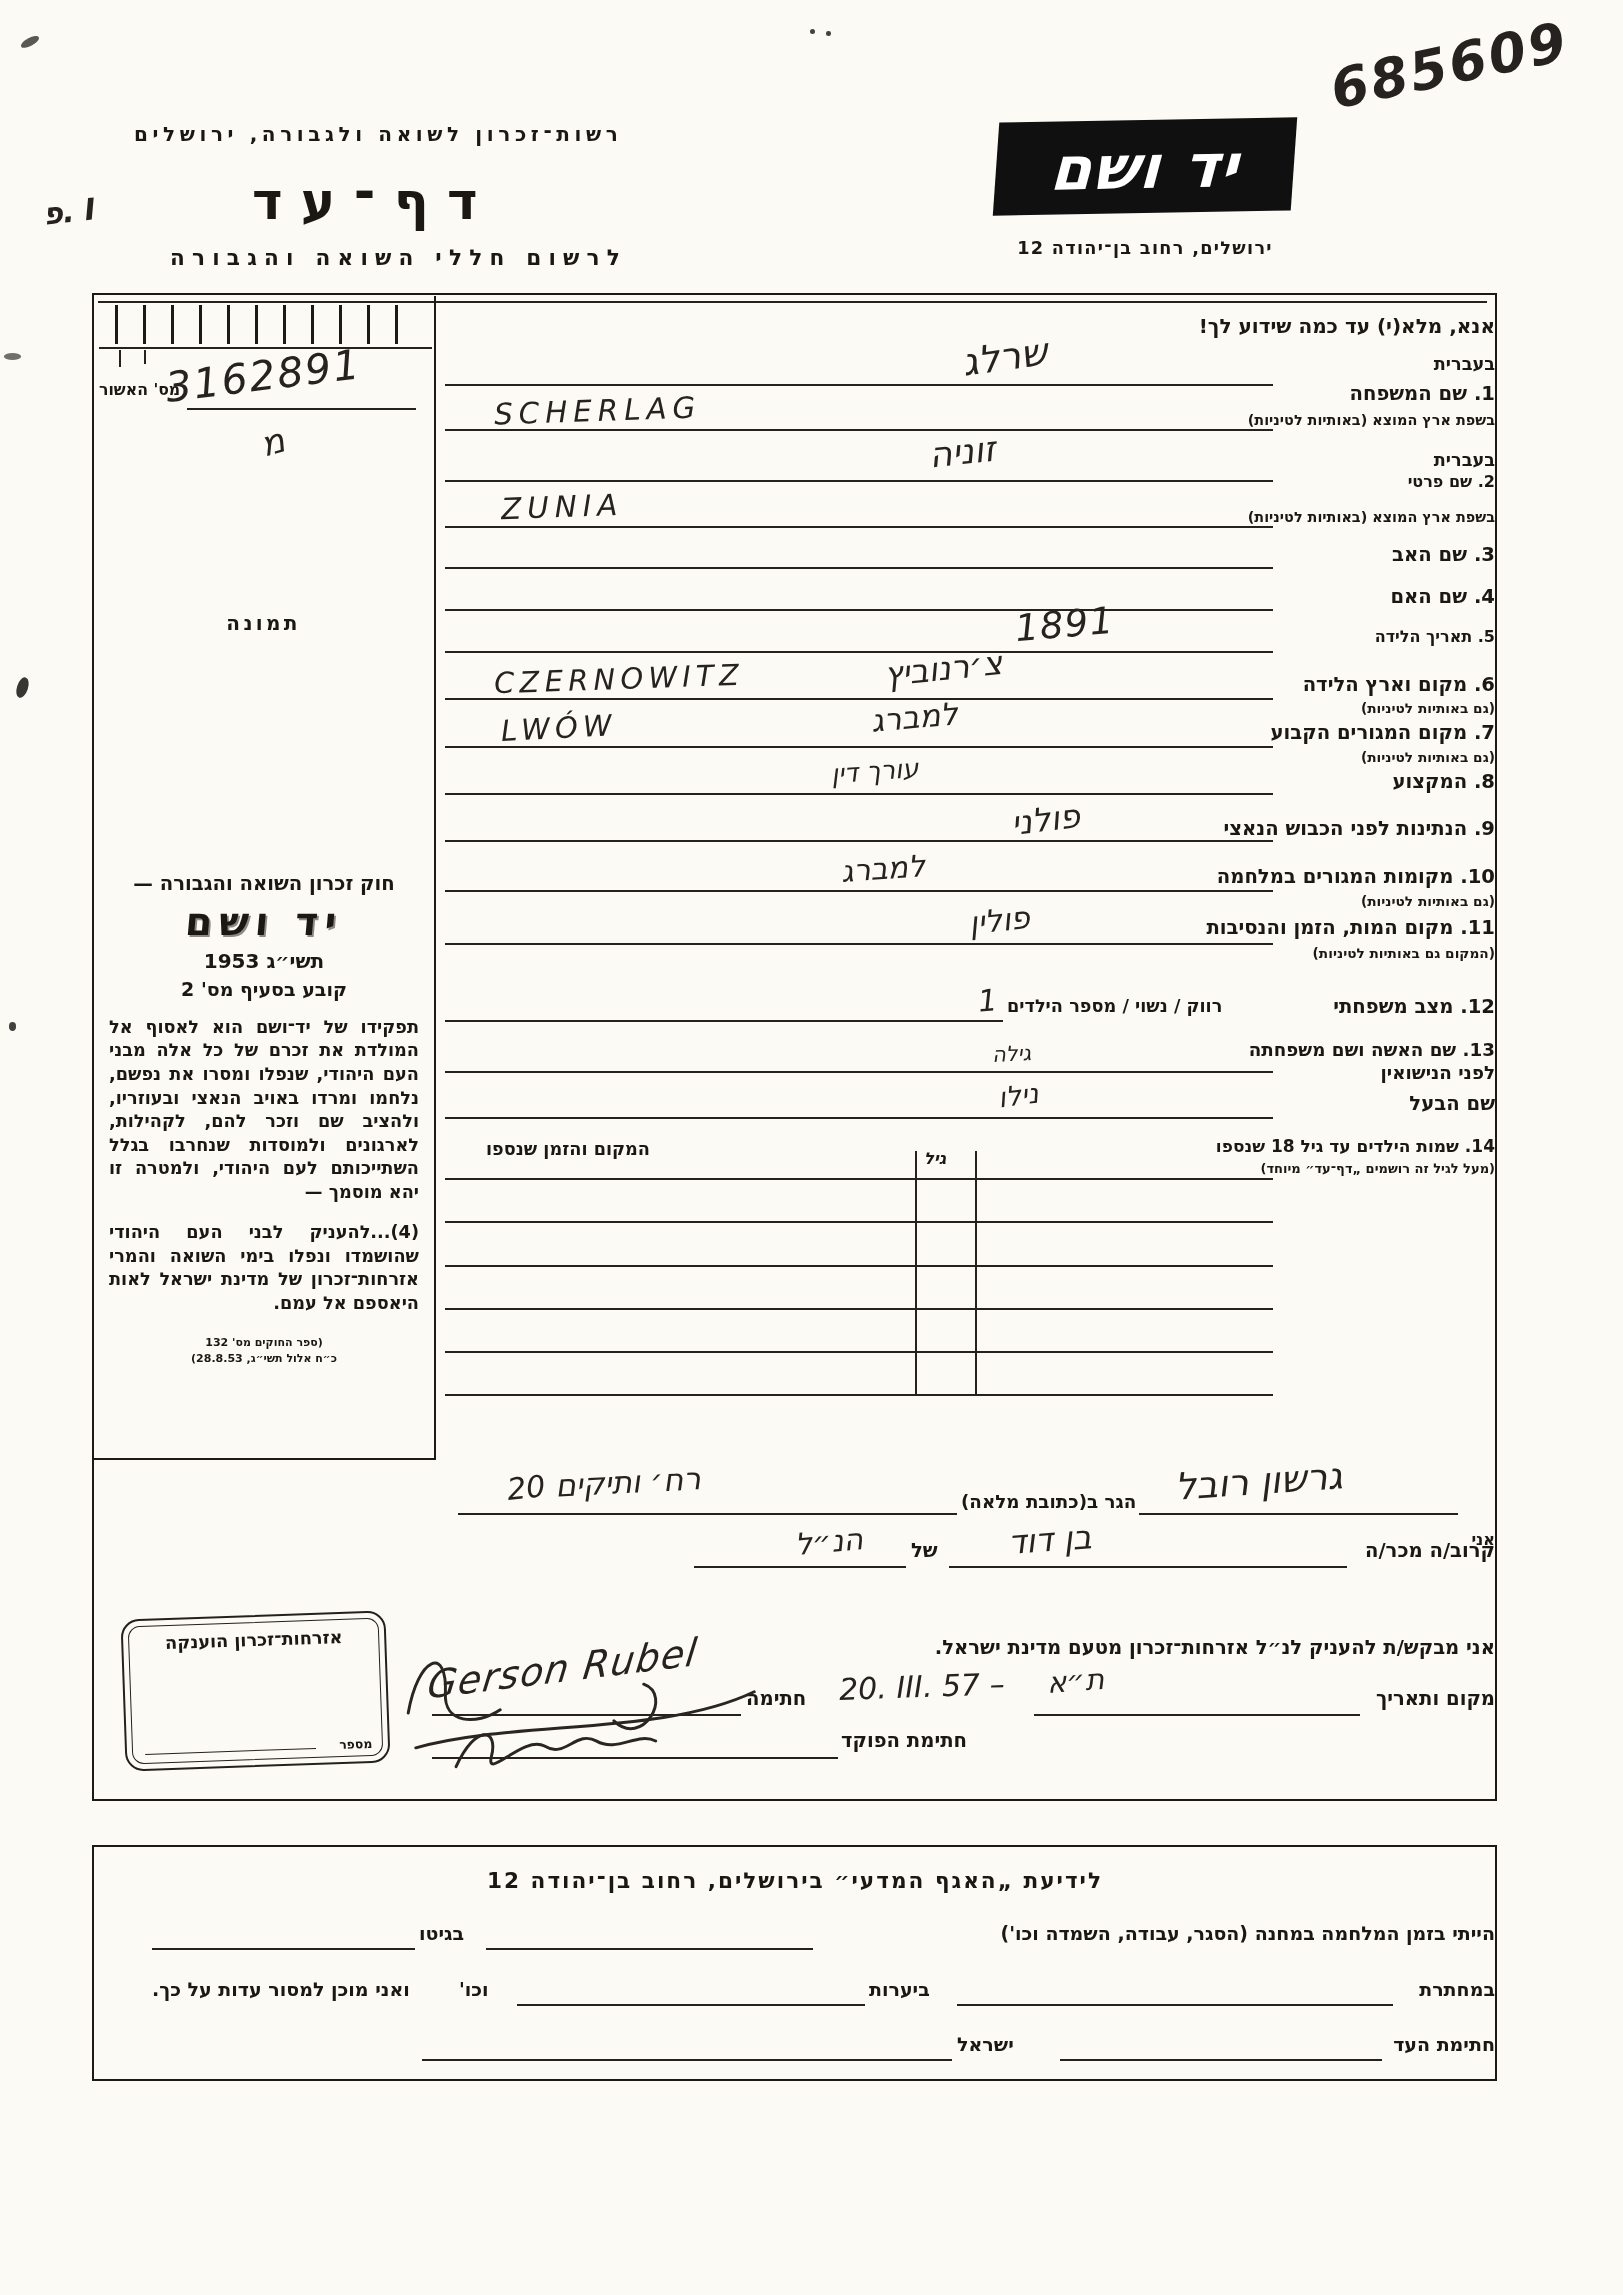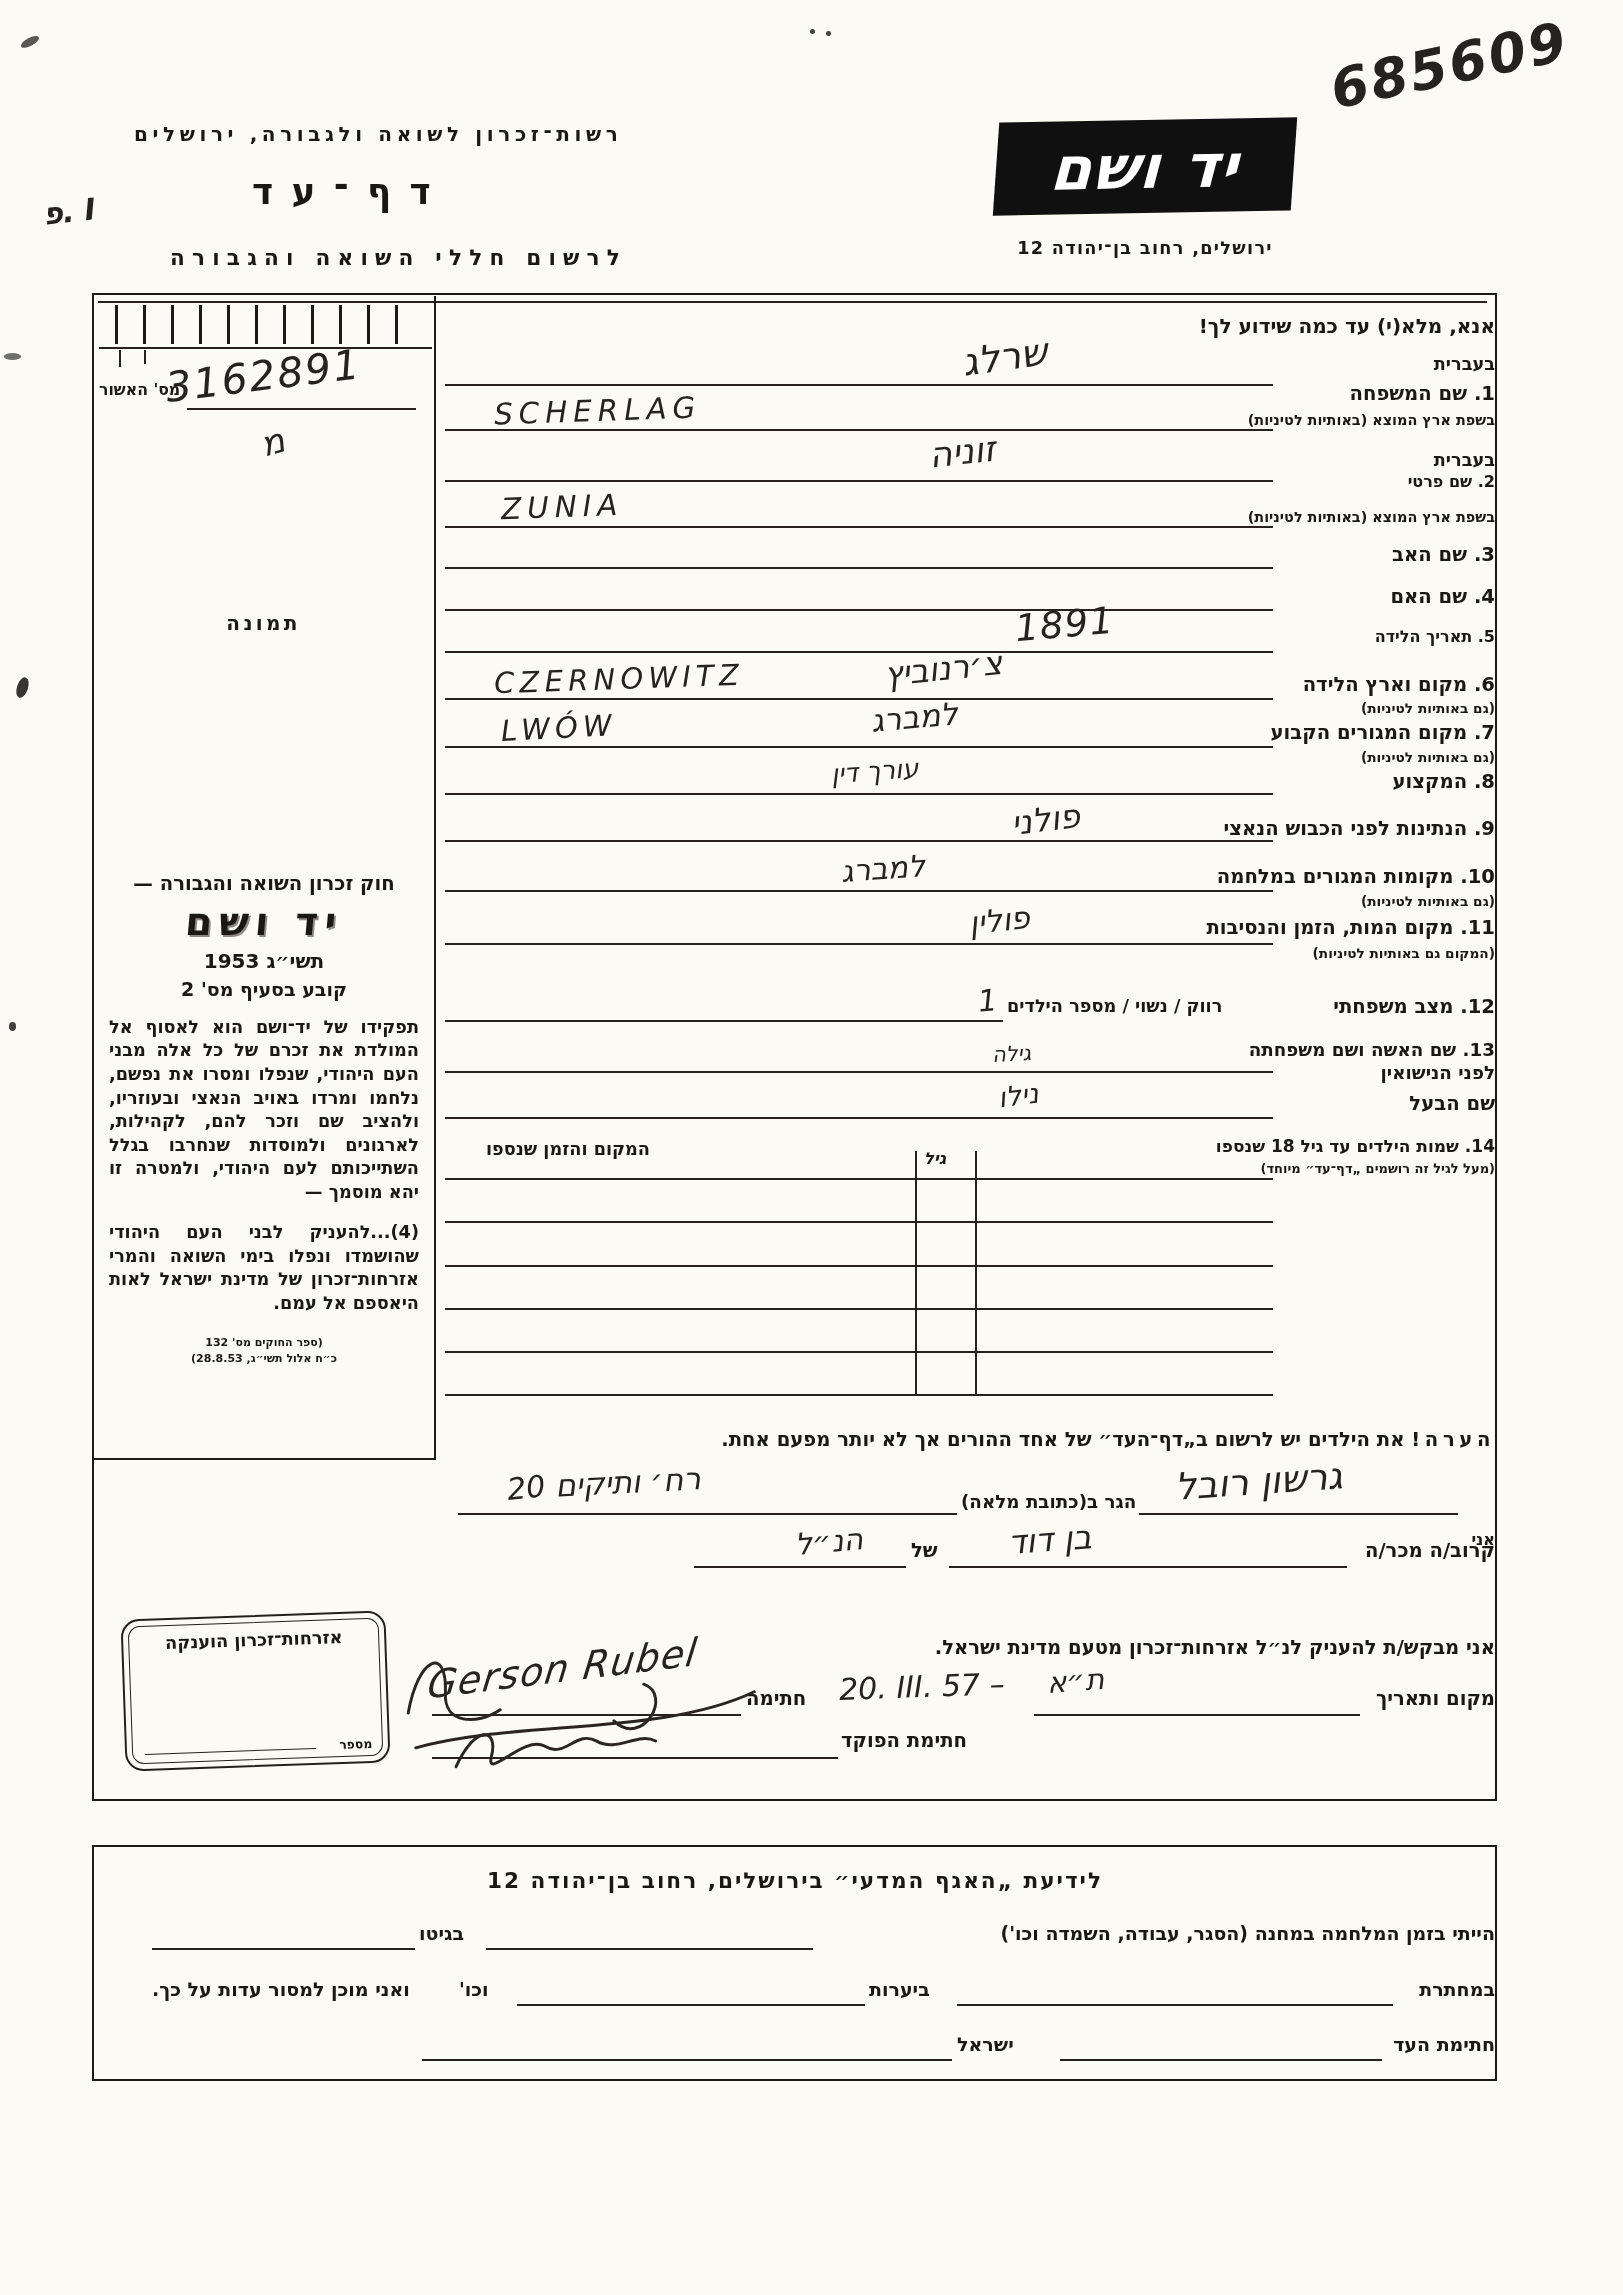--- a/index.html
+++ b/index.html
@@ -27,21 +27,21 @@
   <div class="speck" style="left:810px;top:29px;width:5.2px;height:5.2px;opacity:.8;"></div>
   <div class="speck" style="left:826px;top:31px;width:4.6px;height:4.6px;opacity:.8;"></div>
   <div class="speck" style="left:17px;top:677px;width:10.5px;height:21px;opacity:.85;transform:rotate(18deg);"></div>
   <div class="speck" style="left:9.2px;top:1022px;width:7.2px;height:8.5px;opacity:.8;"></div>
   <div class="speck" style="left:3.9px;top:353px;width:17px;height:6.5px;opacity:.6;"></div>
 
   <div class="hw" style="left:1329px;top:34px;font-size:54px;font-weight:bold;transform:rotate(-12deg);letter-spacing:2.6px;">685609</div>
 
   <div class="lbl" style="left:134px;top:122px;font-size:20px;letter-spacing:4.6px;text-align:left;">רשות־זכרון לשואה ולגבורה, ירושלים</div>
 
-  <div class="lbl" style="left:252px;top:171px;font-size:36px;letter-spacing:18.3px;text-align:right;">דף־עד</div>
+  <div class="lbl" style="left:252px;top:171px;font-size:52px;letter-spacing:18.3px;text-align:right;">דף־עד</div>
 
   <div class="lbl" style="left:170px;top:245px;font-size:21.6px;letter-spacing:7.2px;text-align:left;">לרשום חללי השואה והגבורה</div>
 
   <div class="a" style="left:996px;top:120px;width:298px;height:93px;background:#101010;transform:rotate(-1deg) skewX(-5deg);
               display:flex;align-items:center;justify-content:center;">
     <span class="he" style="color:#ffffff;font-weight:900;font-style:italic;font-size:60px;letter-spacing:1.3px;">יד ושם</span>
   </div>
 
   <div class="lbl" style="left:996px;top:238px;width:298px;text-align:center;font-size:17.7px;letter-spacing:1.3px;">ירושלים, רחוב בן־יהודה 12</div>
 
@@ -157,25 +157,20 @@
   <div class="ltx" style="left:486px;top:1139px;font-size:17.7px;">המקום והזמן שנספו</div>
   <div class="vln" style="left:915px;top:1151px;height:245px;"></div>
   <div class="vln" style="left:975px;top:1151px;height:245px;"></div>
   <div class="ln" style="left:445px;top:1178px;width:828px;"></div>
   <div class="ln" style="left:445px;top:1221px;width:828px;"></div>
   <div class="ln" style="left:445px;top:1265px;width:828px;"></div>
   <div class="ln" style="left:445px;top:1308px;width:828px;"></div>
   <div class="ln" style="left:445px;top:1351px;width:828px;"></div>
   <div class="ln" style="left:445px;top:1394px;width:828px;"></div>
 
-  <div class="lbl" style="right:128px;top:1428px;font-size:19.6px;">
-    <span style="letter-spacing:4.6px;">הערה!</span>
-    <span> </span>
-    <span>את הילדים יש לרשום ב„דף־העד״ של אחד ההורים אך לא יותר מפעם אחת.</span>
-  </div>
 
   <div class="lbl" style="right:128px;top:1486px;font-size:16px;margin-top:44px;">אני</div>
   <div class="ln" style="left:1139px;top:1513px;width:319px;"></div>
   <div class="hw" style="left:1175px;top:1460px;font-size:37px;transform:rotate(-4deg);">גרשון רובל</div>
   <div class="ltx" style="left:961px;top:1491px;font-size:18.3px;">הגר ב(כתובת מלאה)</div>
   <div class="ln" style="left:458px;top:1513px;width:499px;"></div>
   <div class="hw" style="left:555px;top:1464px;font-size:31px;transform:rotate(-3deg);">רח׳ ותיקים</div>
   <div class="hw" style="left:507px;top:1470px;font-size:30px;transform:rotate(-6deg);">20</div>
 
   <div class="lbl" style="right:128px;top:1539px;font-size:19.6px;">קרוב/ה מכר/ה</div>

